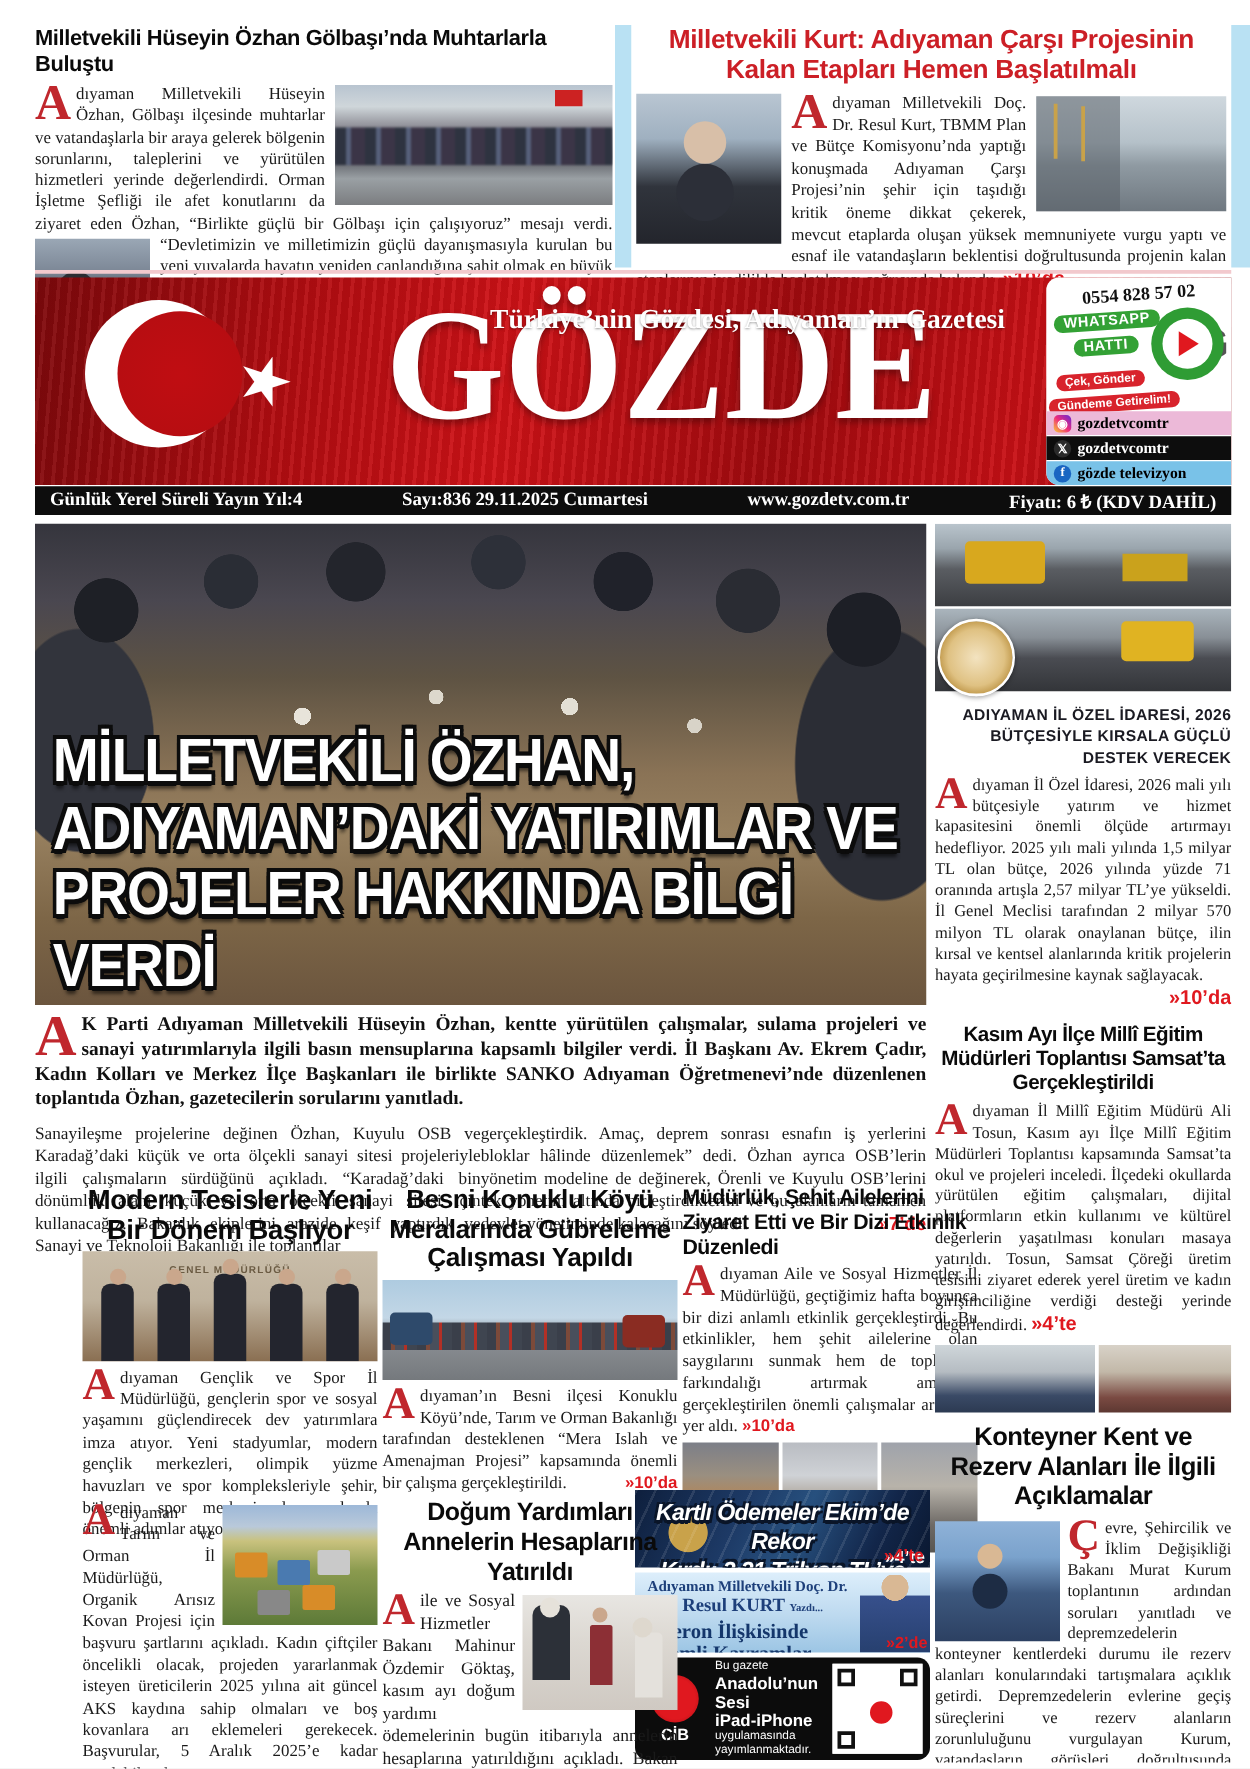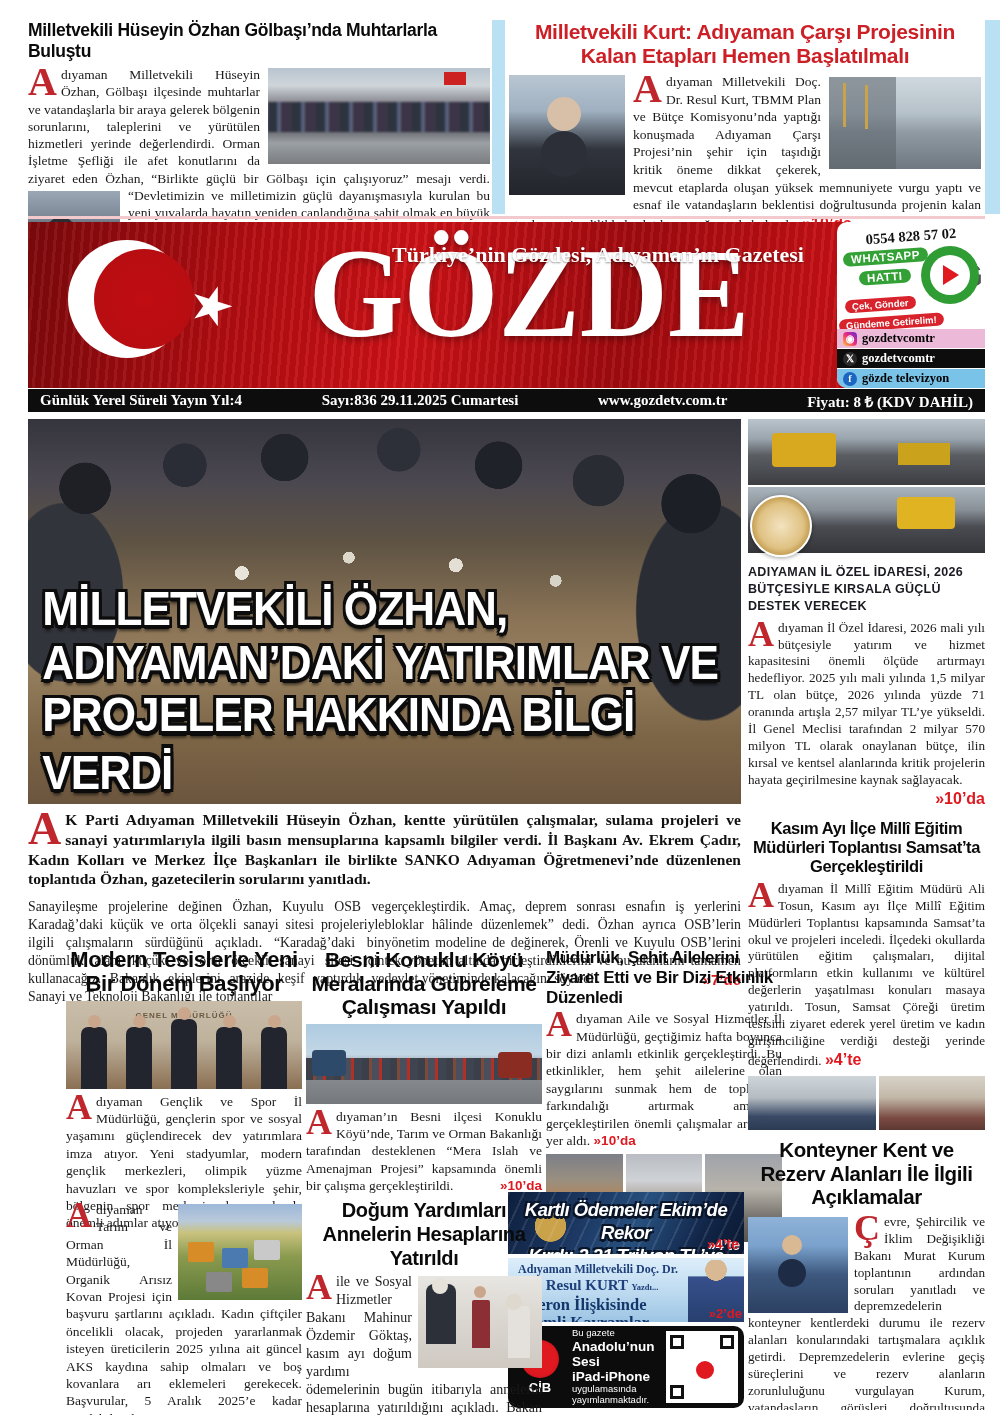--- a/index.html
+++ b/index.html
@@ -199,21 +199,21 @@
   #sb-phs { position:relative; height:138px; }
   #sb-phs .r1 { position:absolute; left:0; top:0; width:237px; height:66px;
     background:linear-gradient(180deg,#b9c4cc 0%,#9aa5ad 30%,#5a5d62 55%,#3c3e42 100%); }
   #sb-phs .r1:before { content:""; position:absolute; left:24px; top:14px; width:64px; height:34px; background:#d8a81e; border-radius:4px;
     box-shadow:120px 4px 0 -6px #caa21c; }
   #sb-phs .r2 { position:absolute; left:0; top:68px; width:237px; height:66px;
     background:linear-gradient(180deg,#aab5bd 0%,#888f96 35%,#4a4c52 60%,#333539 100%); }
   #sb-phs .r2:before { content:""; position:absolute; right:30px; top:10px; width:58px; height:32px; background:#e0b322; border-radius:4px; }
   #sb-emblem { position:absolute; left:2px; top:76px; width:62px; height:62px; border-radius:50%;
     background:radial-gradient(circle,#f3e3c0 0%,#dfc182 55%,#b98f3e 78%,#8a6a28 100%); border:2px solid #fff; box-shadow:0 1px 4px rgba(0,0,0,.4); }
-  .sb-h1 { font-family:"Liberation Sans",sans-serif; font-weight:bold; font-size:12.5px; line-height:1.35; color:#1a1a22; text-align:left; letter-spacing:.3px; margin-top:7px; }
+  .sb-h1 { font-family:"Liberation Sans",sans-serif; font-weight:bold; font-size:12.5px; line-height:1.35; color:#1a1a22; text-align:right; letter-spacing:.3px; margin-top:7px; }
   .sb-body { font-size:13.2px; line-height:1.28; color:#1a1a1a; text-align:justify; margin-top:5px; }
   .sb-body .dc { font-size:36px; line-height:29px; }
   .sb-h2 { font-family:"Liberation Sans",sans-serif; font-weight:bold; font-size:16.5px; line-height:1.15; color:#0a0a0a; text-align:center; letter-spacing:-0.4px; margin-top:10px; }
   #sb-egitim-ph { height:54px; margin-top:6px; display:flex; gap:3px; }
   #sb-egitim-ph .a { flex:1.2; background:linear-gradient(180deg,#cfd6da 0%,#b5bcc2 40%,#3a4a66 75%,#2c3a52 100%); }
   #sb-egitim-ph .b { flex:1; background:linear-gradient(180deg,#d8d2c8 0%,#c2b8a8 40%,#7a4a42 78%,#5d3832 100%); }
   #konteyner-ph { float:left; width:100px; height:96px; margin:3px 6px 2px 0;
     background:linear-gradient(180deg,#8fb2d8 0%,#7aa2cc 30%,#3d587e 60%,#2c4062 100%); }
   #konteyner-ph:before { content:""; position:absolute; left:34px; top:18px; width:20px; height:20px; border-radius:50%; background:#d9b894;
     box-shadow:0 28px 0 4px #1d2c44; }
@@ -285,21 +285,21 @@
         <span class="ic" style="background:#1a66c2; border-radius:50%; font-family:'Liberation Serif',serif; font-weight:bold;">f</span>
         <span>gözde televizyon</span>
       </div>
     </div>
   </div>
 
   <div id="info-bar" class="abs">
     <span>Günlük Yerel Süreli Yayın   Yıl:4</span>
     <span>Sayı:836   29.11.2025 Cumartesi</span>
     <span>www.gozdetv.com.tr</span>
-    <span>Fiyatı: 8 ₺ (KDV DAHİL)</span>
+    <span>Fiyatı: 6 ₺ (KDV DAHİL)</span>
   </div>
 
   <div id="main-photo" class="abs">
     <div class="heads"></div>
     <div class="cups"></div>
     <div id="mh-lines">
       <div>MİLLETVEKİLİ ÖZHAN,</div>
       <div>ADIYAMAN’DAKİ YATIRIMLAR VE</div>
       <div>PROJELER HAKKINDA BİLGİ VERDİ</div>
     </div>

